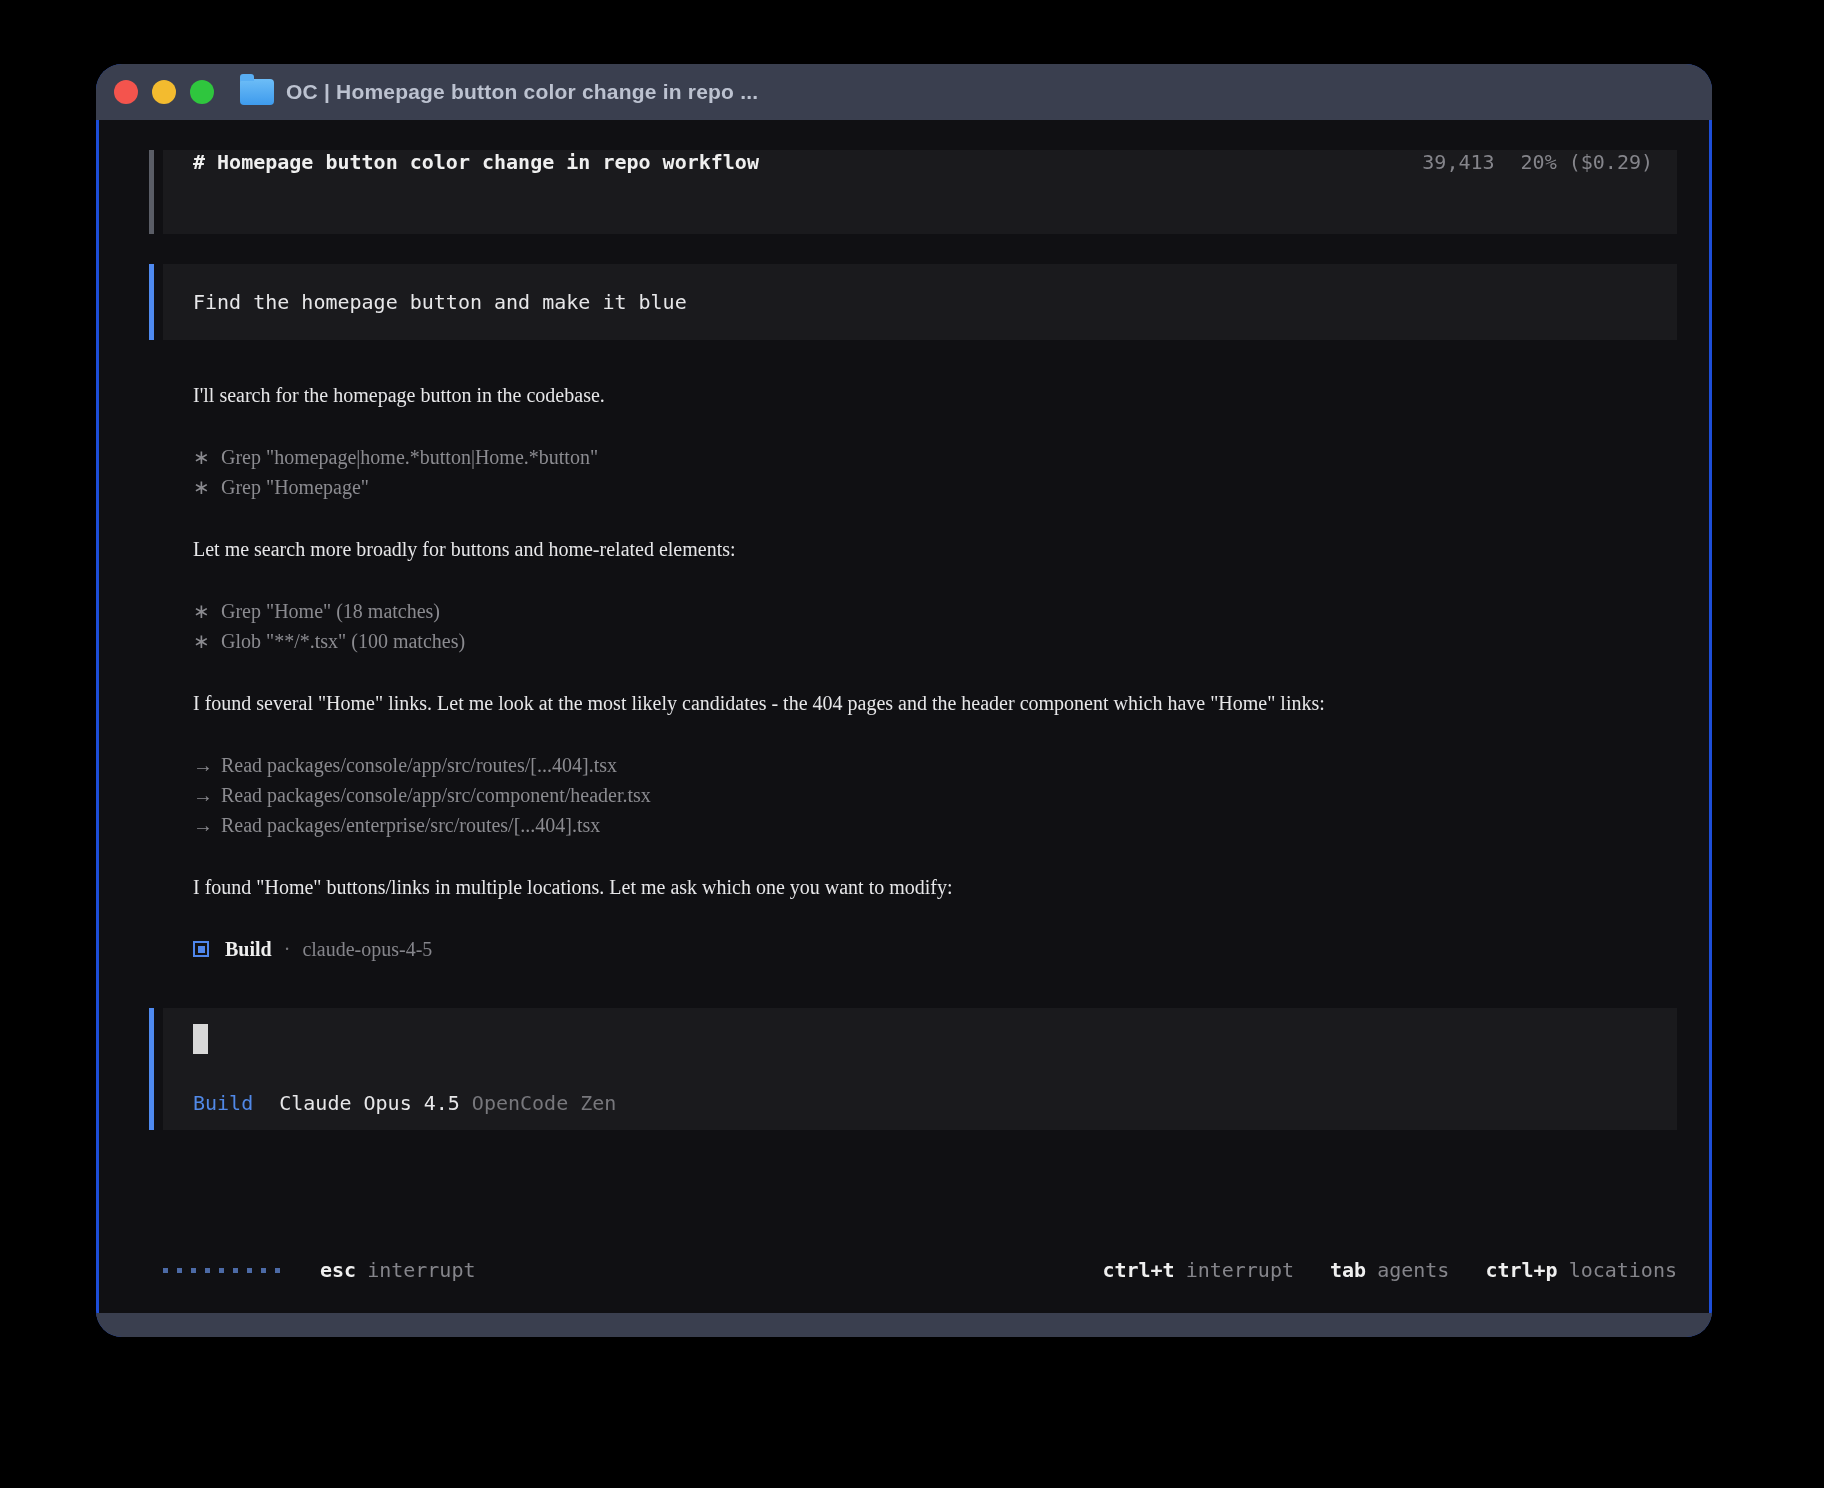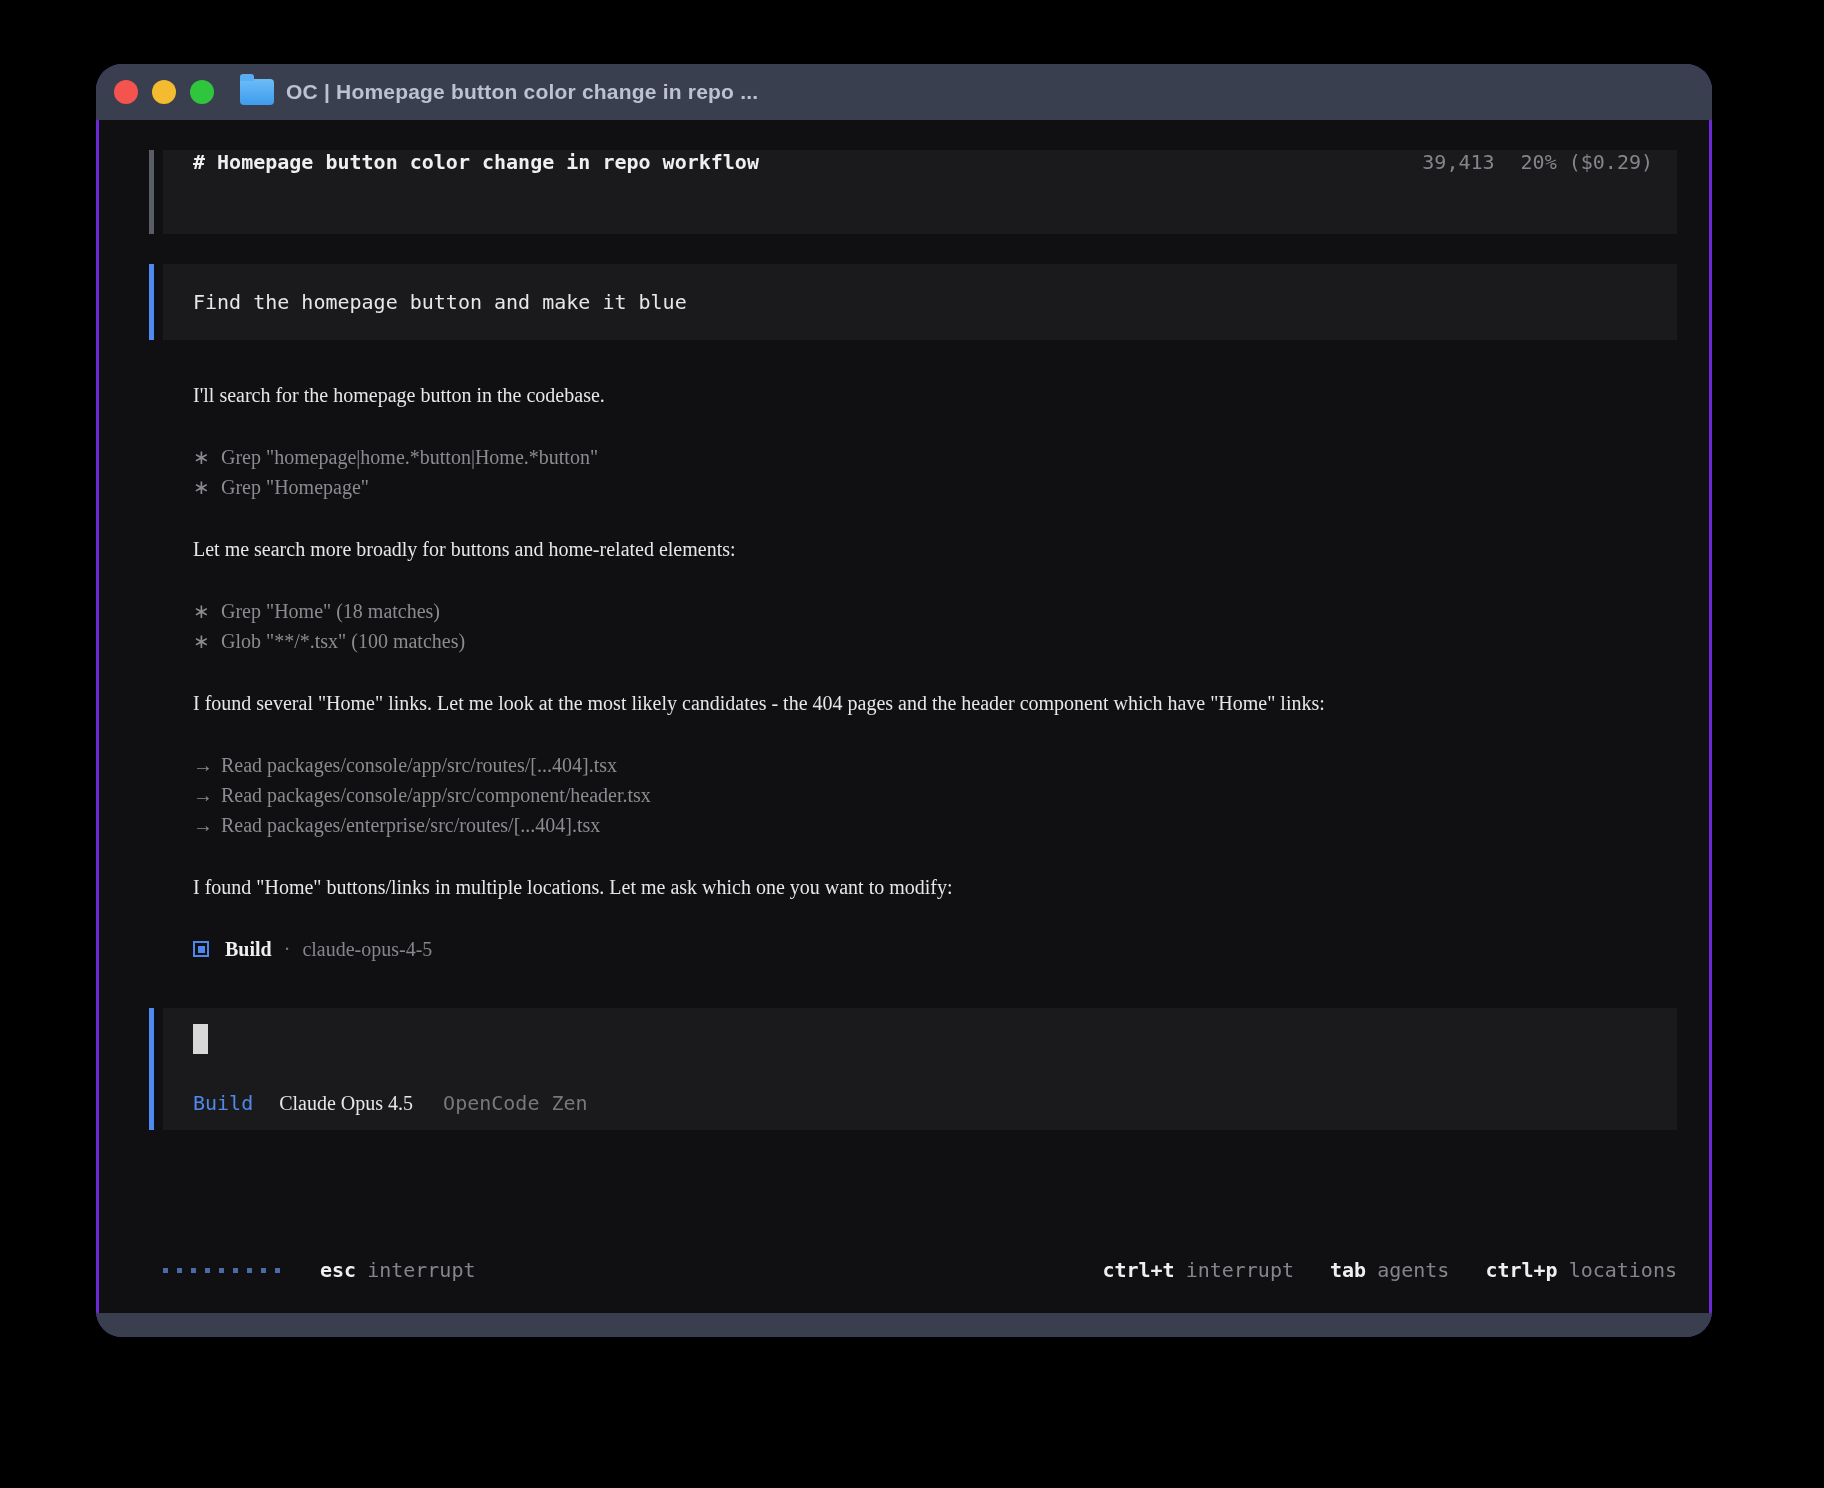--- a/index.html
+++ b/index.html
@@ -1,21 +1,21 @@
 <!DOCTYPE html>
 <html><head>
 <meta charset="utf-8">
 <style>
   * { margin:0; padding:0; box-sizing:border-box; }
   html,body { background:#000; }
   .stage { position:relative; width:1824px; height:1488px; background:#000; overflow:hidden; font-family:"DejaVu Sans Mono", monospace; }
 
   .window {
     position:absolute; left:96px; top:64px; width:1616px; height:1273px;
-    background:#6d28d9; border-radius:26px; overflow:hidden;
+    background:#1d4ed8; border-radius:26px; overflow:hidden;
     display:flex; flex-direction:column;
     box-shadow:0 18px 60px rgba(0,0,0,0.8);
   }
 
   
   .titlebar { height:56px; flex:0 0 auto; display:flex; align-items:center; padding:0 18px; background:#3a3f4f; }
   .lights { display:flex; align-items:center; gap:14px; margin-right:26px; }
   .light { width:24px; height:24px; border-radius:50%; }
   .titlewrap { display:flex; align-items:center; gap:12px; }
   .folder { position:relative; width:34px; height:26px; background:linear-gradient(#6dbdf7,#3e9bed); border-radius:3px 4px 4px 4px; }
@@ -51,21 +51,21 @@
   .agent-icon { position:relative; width:16px; height:16px; border:2px solid #4f86ec; margin-right:16px; display:inline-flex; align-items:center; justify-content:center; }
   .agent-icon-inner { width:7px; height:7px; background:#4f86ec; }
   .agent-name { color:#efefef; font-weight:bold; }
   .agent-sep { color:#77777c; margin:0 12px; }
   .agent-model { color:#85858b; }
 
   .input-block { margin-top:44px; height:122px; padding:16px 30px 14px 30px; display:flex; flex-direction:column; justify-content:space-between; cursor:text; }
   .cursor-block { width:15px; height:30px; background:#d8d8d8; }
   .input-meta { display:flex; align-items:baseline; line-height:26px; }
   .meta-agent { color:#5189e8; margin-right:26px; }
-  .meta-model { color:#e7e7e9; margin-right:30px;font-family:Liberation Serif, serif; }
+  .meta-model { color:#e7e7e9; margin-right:12px; }
   .meta-provider { color:#77777c; }
 
   .statusbar { margin-top:auto; height:30px; margin-bottom:14px; display:flex; align-items:center; justify-content:space-between; }
   .sb-left { display:flex; align-items:center; }
   .dots { display:flex; align-items:center; gap:9px; margin-right:40px; }
   .dot { width:5px; height:5px; background:#4c6aa6; }
   .key { color:#efefef; font-weight:bold; }
   .lbl { color:#85858b; margin-left:11px; }
   .sb-right { display:flex; align-items:center; gap:36px; }
   .hint { display:flex; align-items:baseline; }

